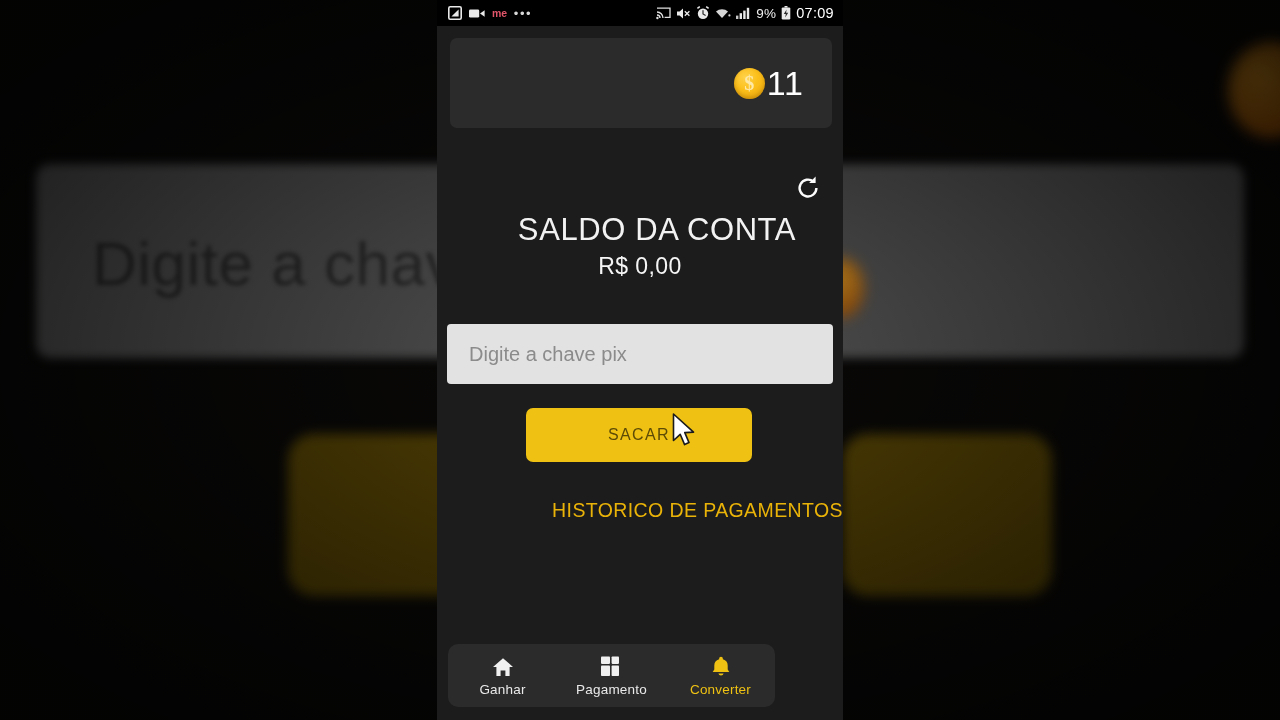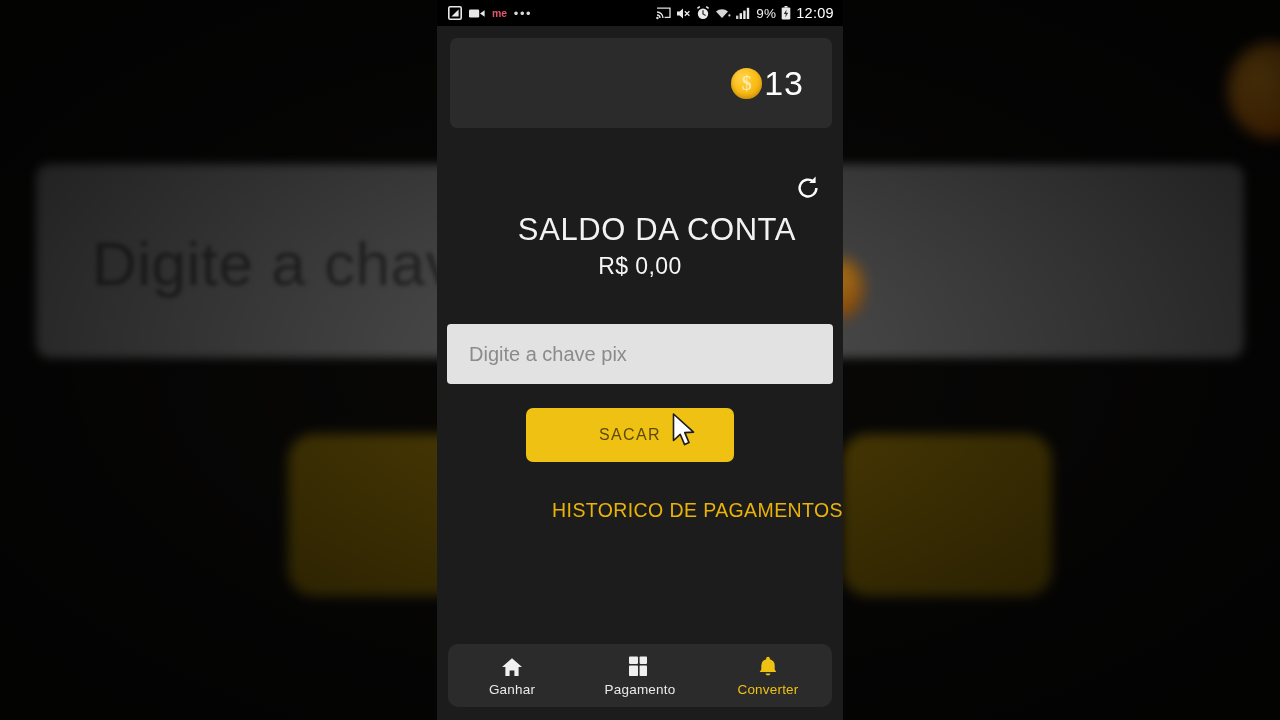--- a/index.html
+++ b/index.html
@@ -174,21 +174,21 @@
     color: #3b3b3b;
     font-family: "Liberation Sans", sans-serif;
     outline: none;
   }
   #pix-input::placeholder { color: #8b8b8b; }
 
   
   #sacar-btn {
     position: absolute;
     left: 89px; top: 382px;
-    width: 208px; height: 54px;
+    width: 226px; height: 54px;
     background: #eec113;
     border: none;
     border-radius: 7px;
     color: #5c4a06;
     font-size: 16px;
     letter-spacing: 1.4px;
     font-family: "Liberation Sans", sans-serif;
     cursor: pointer;
   }
 
@@ -200,21 +200,21 @@
     text-align: right;
     font-size: 19.5px;
     color: #eab308;
     letter-spacing: 0.4px;
   }
 
   
   #bottom-nav {
     position: absolute;
     left: 11px; bottom: 13px;
-    width: 384px; height: 63px;
+    width: 327px; height: 63px;
     background: #2b2b2b;
     border-radius: 10px;
     display: flex;
   }
   .nav-item {
     flex: 1;
     display: flex;
     flex-direction: column;
     align-items: center;
     justify-content: center;
@@ -305,30 +305,30 @@
           </svg>
         </span>
         <span class="sb-txt">9%</span>
         <span class="sb-ico">
           <svg width="10" height="14" viewBox="0 0 10 14">
             <rect x="0.7" y="1.4" width="8.6" height="12" rx="1.2" fill="#e9e9e9"></rect>
             <rect x="3.4" y="0" width="3.2" height="1.6" rx="0.6" fill="#e9e9e9"></rect>
             <path d="M5.6 3.4 L2.8 8 H4.8 L4.2 11.6 L7.2 6.8 H5.1 Z" fill="#2a2a2a"></path>
           </svg>
         </span>
-        <span class="sb-time">12:09</span>
+        <span class="sb-time">07:09</span>
       </div>
     </div>
 
     <div id="app">
 
       <div id="coin-card">
         <div id="coin-wrap">
           <span class="coin">$</span>
-          <span id="coin-count">13</span>
+          <span id="coin-count">11</span>
         </div>
       </div>
 
       <div id="refresh-btn">
         <svg width="26" height="26" viewBox="0 0 26 26">
           <path d="M21.4 13 a8.4 8.4 0 1 1 -2.9 -6.3" fill="none" stroke="#fdfdfd" stroke-width="2.4" stroke-linecap="butt"></path>
           <path d="M20.6 1.4 L20.6 7.9 L14.1 7.9 Z" fill="#fdfdfd"></path>
         </svg>
       </div>
 

